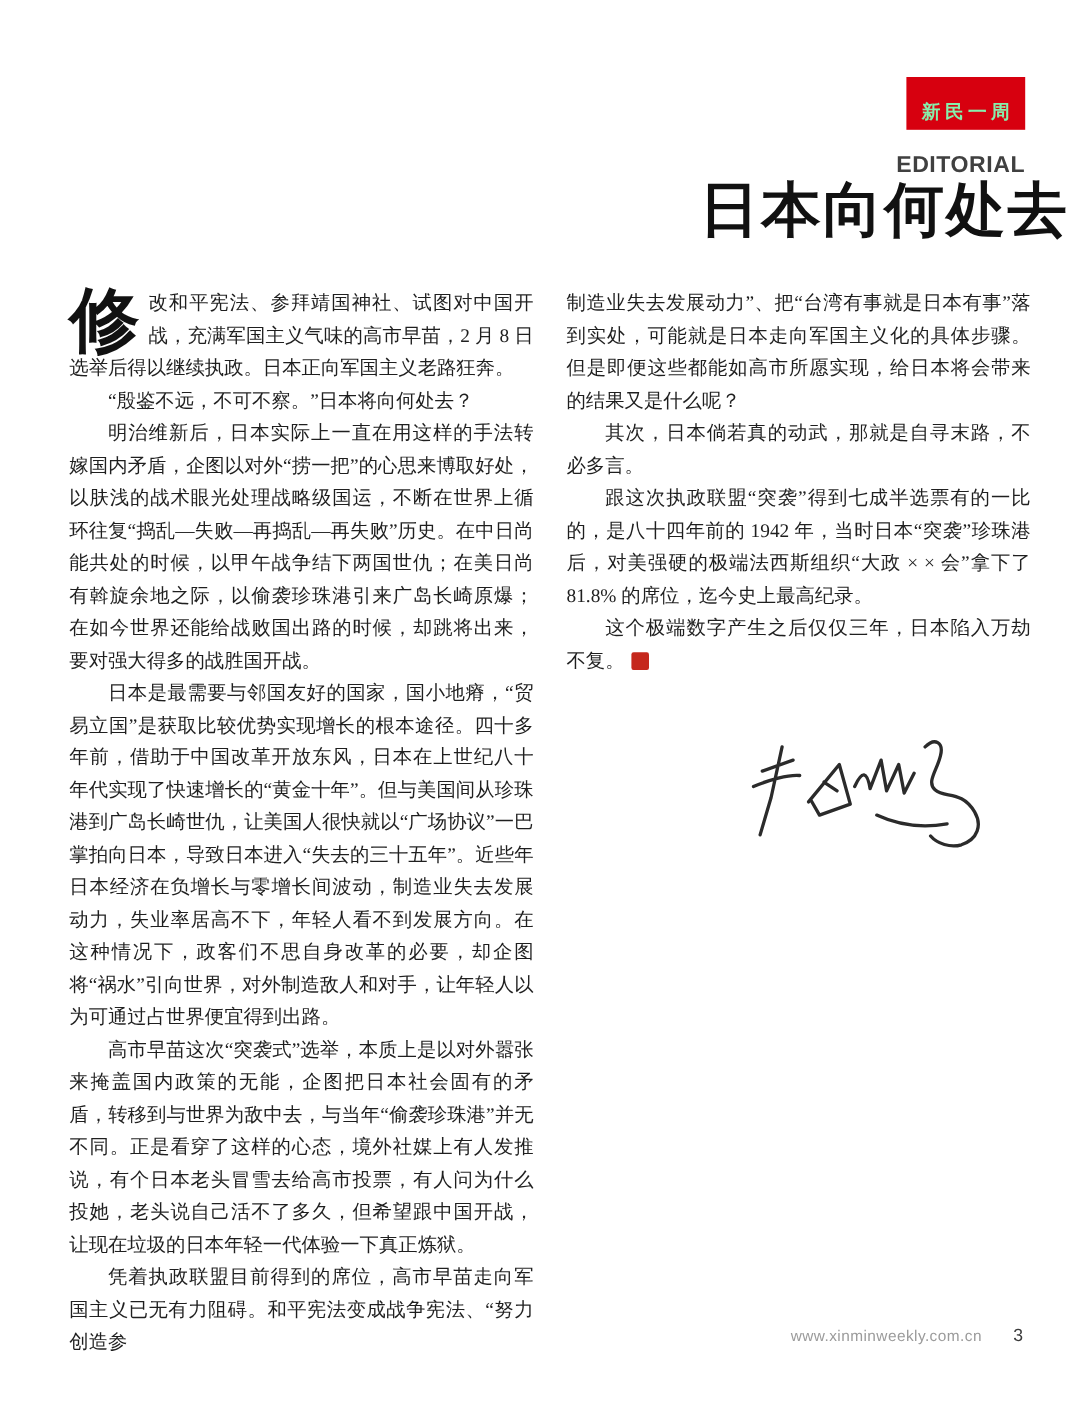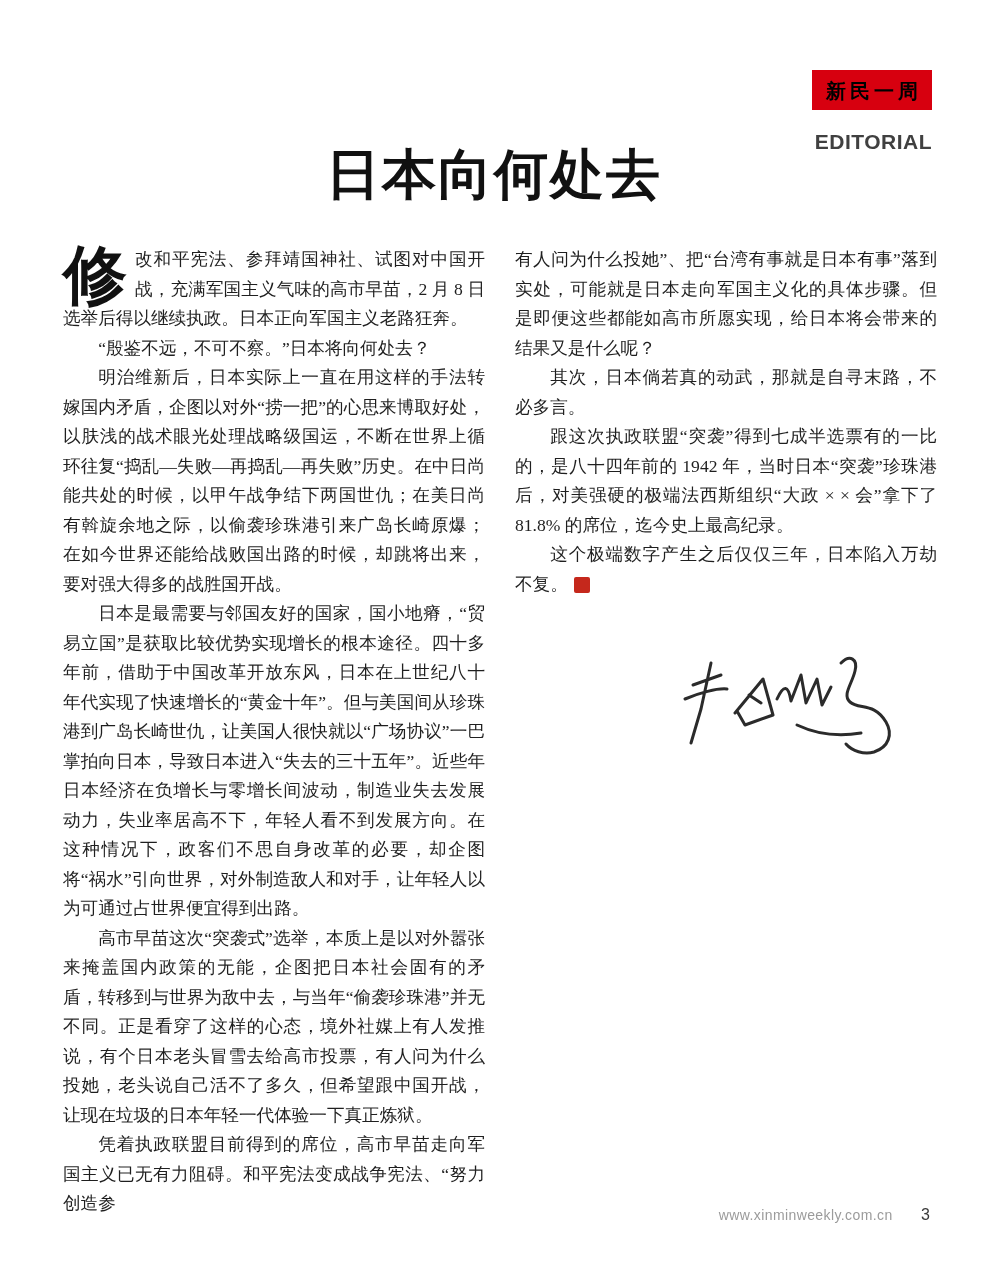--- a/index.html
+++ b/index.html
@@ -15,40 +15,40 @@
   .masthead {
     position: absolute;
     top: 70px;
     right: 56px;
     text-align: right;
     width: 140px;
   }
   .badge {
     display: inline-block;
     background: #d7000f;
-    color: #000000;
-    font-size: 20px;
+    color: #86efac;
+    font-size: 17px;
     font-weight: bold;
     letter-spacing: 4px;
-    padding: 8px 10px 5px 14px;
+    padding: 20px 10px 5px 14px;
     font-family: "Liberation Serif", "DejaVu Serif", serif;
   }
   .section-label {
     margin-top: 20px;
     font-family: "Liberation Sans", "DejaVu Sans", sans-serif;
     font-weight: bold;
     font-size: 21px;
     letter-spacing: 0.5px;
     color: #404040;
   }
   
   .title {
-    margin: 0;
+    margin: 16px;
     padding-top: 146px;
-    text-align: center;
+    text-align: right;
     font-size: 54px;
     font-weight: bold;
     letter-spacing: 2px;
     color: #111111;
     line-height: 1.1;
     font-family: "Liberation Serif", "DejaVu Serif", serif;
   }
   
   .columns {
     display: flex;
@@ -128,21 +128,21 @@
     <div class="col">
       <p><span class="dropcap">修</span><span>改和平宪法、参拜靖国神社、试图对中国开战，充满军国主义气味的高市早苗，2 月 8 日选举后得以继续执政。日本正向军国主义老路狂奔。</span></p>
       <p class="indent">“殷鉴不远，不可不察。”日本将向何处去？</p>
       <p class="indent">明治维新后，日本实际上一直在用这样的手法转嫁国内矛盾，企图以对外“捞一把”的心思来博取好处，以肤浅的战术眼光处理战略级国运，不断在世界上循环往复“捣乱—失败—再捣乱—再失败”历史。在中日尚能共处的时候，以甲午战争结下两国世仇；在美日尚有斡旋余地之际，以偷袭珍珠港引来广岛长崎原爆；在如今世界还能给战败国出路的时候，却跳将出来，要对强大得多的战胜国开战。</p>
       <p class="indent">日本是最需要与邻国友好的国家，国小地瘠，“贸易立国”是获取比较优势实现增长的根本途径。四十多年前，借助于中国改革开放东风，日本在上世纪八十年代实现了快速增长的“黄金十年”。但与美国间从珍珠港到广岛长崎世仇，让美国人很快就以“广场协议”一巴掌拍向日本，导致日本进入“失去的三十五年”。近些年日本经济在负增长与零增长间波动，制造业失去发展动力，失业率居高不下，年轻人看不到发展方向。在这种情况下，政客们不思自身改革的必要，却企图将“祸水”引向世界，对外制造敌人和对手，让年轻人以为可通过占世界便宜得到出路。</p>
       <p class="indent">高市早苗这次“突袭式”选举，本质上是以对外嚣张来掩盖国内政策的无能，企图把日本社会固有的矛盾，转移到与世界为敌中去，与当年“偷袭珍珠港”并无不同。正是看穿了这样的心态，境外社媒上有人发推说，有个日本老头冒雪去给高市投票，有人问为什么投她，老头说自己活不了多久，但希望跟中国开战，让现在垃圾的日本年轻一代体验一下真正炼狱。</p>
       <p class="indent">凭着执政联盟目前得到的席位，高市早苗走向军国主义已无有力阻碍。和平宪法变成战争宪法、“努力创造参</p>
     </div>
 
     <div class="col">
-      <p>有人问为什么投她”、把“台湾有事就是日本有事”落到实处，可能就是日本走向军国主义化的具体步骤。但是即便这些都能如高市所愿实现，给日本将会带来的结果又是什么呢？</p>
+      <p>制造业失去发展动力”、把“台湾有事就是日本有事”落到实处，可能就是日本走向军国主义化的具体步骤。但是即便这些都能如高市所愿实现，给日本将会带来的结果又是什么呢？</p>
       <p class="indent">其次，日本倘若真的动武，那就是自寻末路，不必多言。</p>
       <p class="indent">跟这次执政联盟“突袭”得到七成半选票有的一比的，是八十四年前的 1942 年，当时日本“突袭”珍珠港后，对美强硬的极端法西斯组织“大政 × × 会”拿下了 81.8% 的席位，迄今史上最高纪录。</p>
       <p class="indent"><span>这个极端数字产生之后仅仅三年，日本陷入万劫不复。</span><span class="seal">民</span></p>
 
       <div class="signature">
         <svg width="230" height="110" viewBox="0 0 230 110">
           <g fill="none" stroke="#2b2b2b" stroke-width="3" stroke-linecap="round" stroke-linejoin="round">
             <path d="M28,34 L56,24 M20,48 C34,42 52,37 62,38 M46,12 L36,58 L26,92"></path>
             <path d="M70,62 L98,28 L108,64 L80,74 L72,60 M84,44 L96,52"></path>
             <path d="M112,48 q10,-22 14,2 l10,-26 l5,28 l11,-24 l5,26 l9,-18"></path>

